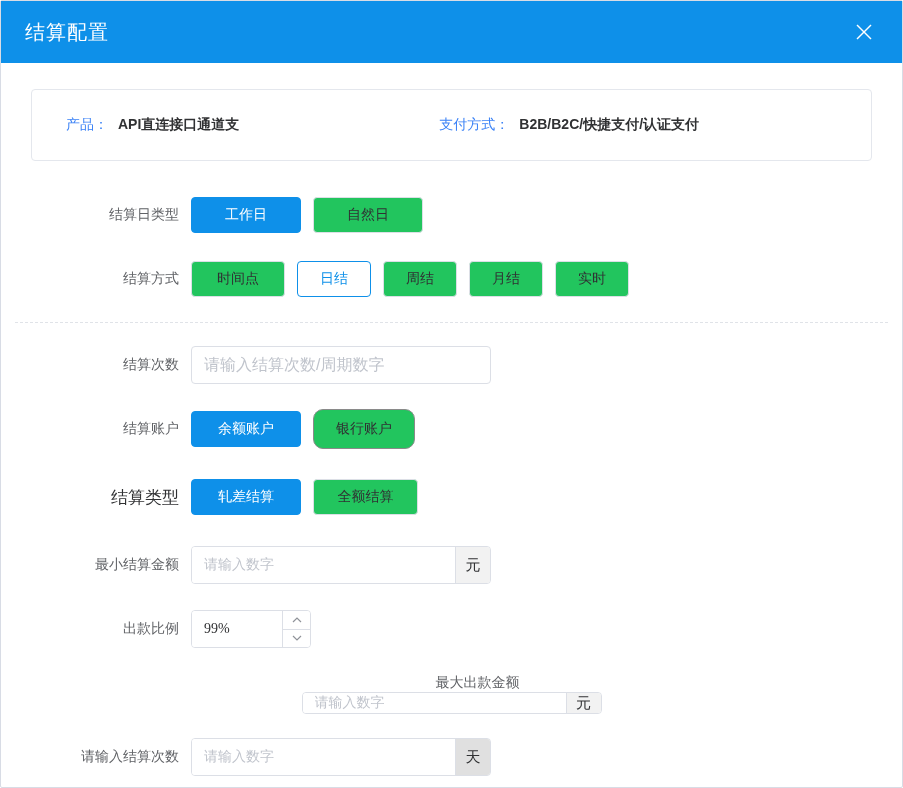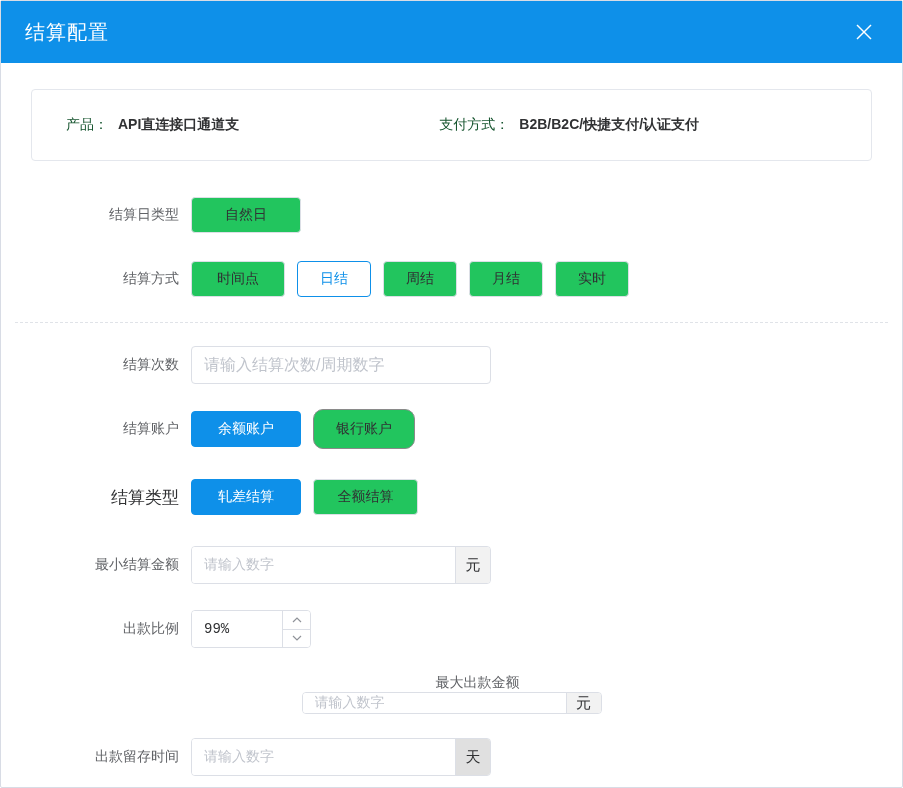--- a/index.html
+++ b/index.html
@@ -31,21 +31,21 @@
   
   .product-box {
     position:absolute; left:30px; right:30px; top:88px; height:72px;
     border:1px solid #e4e7ed; border-radius:4px;
     display:flex; align-items:center;
     background:#fff;
   }
   .pgroup { display:flex; align-items:center; white-space:nowrap; }
   .pgroup-1 { margin-left:34px; }
   .pgroup-2 { margin-left:200px; }
-  .plabel { color:#14532d; font-size:14px; margin-right:10px; }
+  .plabel { color:#3b82f6; font-size:14px; margin-right:10px; }
   .pvalue { color:#303133; font-size:14px; font-weight:700; }
 
   
   .form-row {
     position:absolute; left:30px; right:30px; height:40px;
     display:flex; align-items:center;
   }
   .form-label {
     width:148px; text-align:right; margin-right:12px;
     color:#606266; font-size:14px; white-space:nowrap; flex:none;
@@ -75,21 +75,21 @@
   input::placeholder { color:#c0c4cc; }
 
   .input-group {
     display:flex; width:300px; height:38px;
     border:1px solid #dcdfe6; border-radius:4px;
     overflow:hidden; background:#fff;
   }
   .input-group.narrow { width:120px; }
   .input-group input {
     flex:1; min-width:0; border:none; outline:none;
-    padding:0 12px; font-size:14px; color:#303133; font-family:Liberation Mono, monospace;
+    padding:0 12px; font-size:14px; color:#303133; font-family:Liberation Serif, serif;
   }
   .input-suffix {
     width:35px; flex:none;
     background:#f2f2f2; border-left:1px solid #dcdfe6;
     display:flex; align-items:center; justify-content:center;
     font-size:15px; color:#303133;
   }
   .input-suffix.dark { background:#e0e0e0; }
 
   .stepper { width:28px; flex:none; border-left:1px solid #dcdfe6; display:flex; flex-direction:column; }
@@ -133,20 +133,21 @@
       <span class="pvalue">API直连接口通道支</span>
     </div>
     <div class="pgroup pgroup-2">
       <span class="plabel">支付方式：</span>
       <span class="pvalue">B2B/B2C/快捷支付/认证支付</span>
     </div>
   </div>
 
   <div class="form-row" id="row-day-type">
     <div class="form-label">结算日类型</div>
+    <button class="btn btn-primary w110">工作日</button>
     <button class="btn w110">自然日</button>
   </div>
 
   <div class="form-row" id="row-method">
     <div class="form-label">结算方式</div>
     <button class="btn w94">时间点</button>
     <button class="btn btn-outline">日结</button>
     <button class="btn">周结</button>
     <button class="btn">月结</button>
     <button class="btn">实时</button>
@@ -200,20 +201,20 @@
 
   <div class="form-row" id="row-max-amount">
     <div class="form-label">最大出款金额</div>
     <div class="input-group">
       <input type="text" placeholder="请输入数字" style="">
       <span class="input-suffix">元</span>
     </div>
   </div>
 
   <div class="form-row" id="row-retention">
-    <div class="form-label">出款留存时间</div>
+    <div class="form-label">请输入结算次数</div>
     <div class="input-group">
       <input type="text" placeholder="请输入数字" style="">
       <span class="input-suffix dark">天</span>
     </div>
   </div>
 
 </div>
 
 </body></html>

